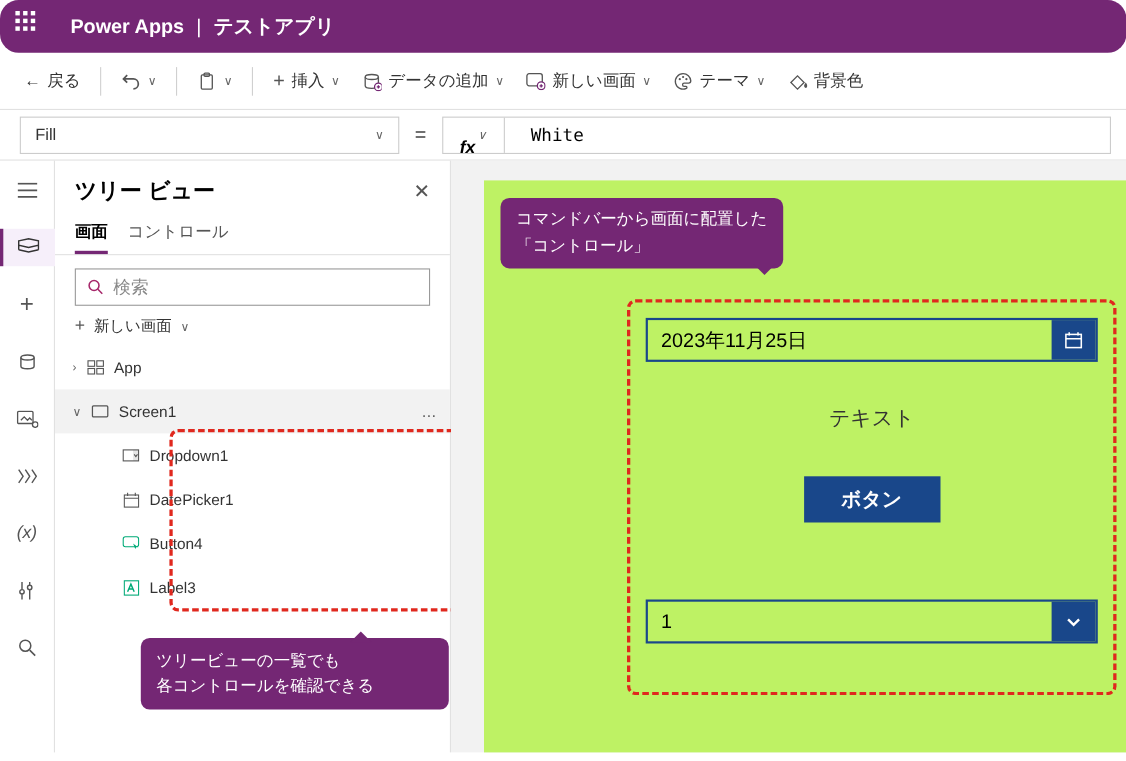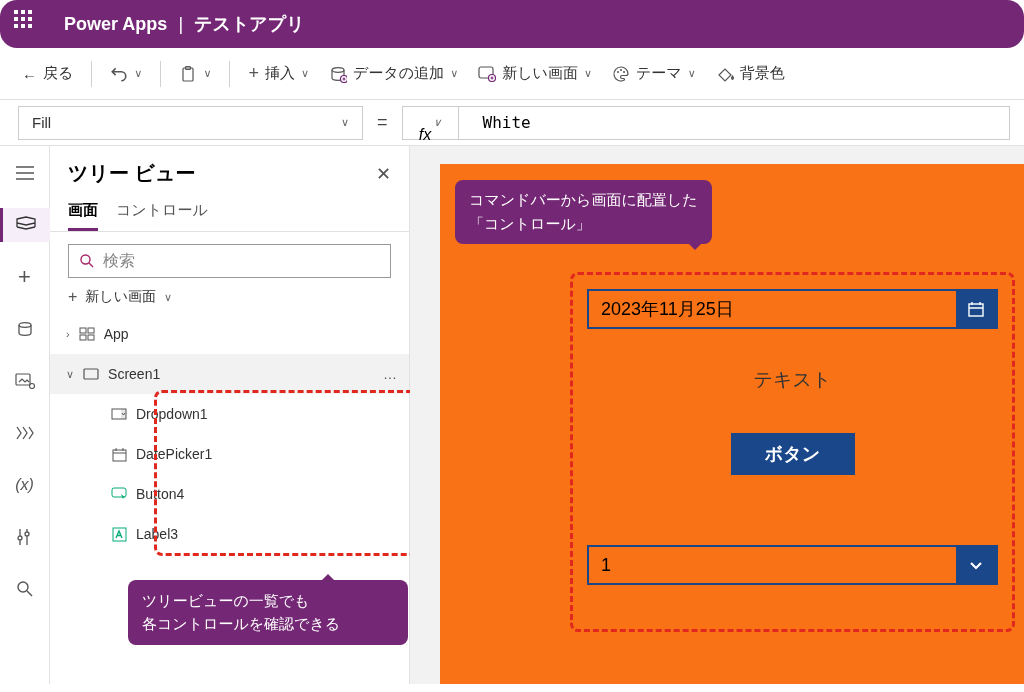--- a/index.html
+++ b/index.html
@@ -38,21 +38,21 @@
   .srch { margin: 12px 18px 0; height:34px; border:1px solid #999; display:flex; align-items:center; gap:8px; padding:0 10px; color:#888; }
   .newscr { margin: 10px 18px 8px; display:flex; align-items:center; gap:8px; color:#333; font-size:14px; cursor:pointer; }
   .trow { display:flex; align-items:center; height:40px; padding: 0 10px 0 16px; font-size:14px; color:#333; cursor:pointer; gap:8px; }
   .trow.child { padding-left: 60px; }
   .trow.screen1 { background:#f2f2f2; justify-content:space-between; }
   .trow .left { display:flex; align-items:center; gap:8px; }
   .dashbox { position:absolute; border:3px dashed #e0281e; border-radius:8px; pointer-events:none; }
   .callout { position:absolute; background:#742774; color:#fff; padding:10px 14px; font-size:15px; border-radius:8px; line-height:1.5; }
   .callout .tail { position:absolute; width:0; height:0; }
   .canvas { flex:1; background:#f2f2f2; padding:18px 0 0 0; position:relative; }
-  .canvas-inner { background:#f97316; margin: 0 0 0 30px; height:100%; position:relative; }
+  .canvas-inner { background:#bef264; margin: 0 0 0 30px; height:100%; position:relative; }
   .ctrl-area { position:absolute; left:130px; top:108px; width:445px; height:360px; border:3px dashed #e0281e; border-radius:8px; padding: 14px 14px; text-align: center; }
   .datep { display:flex; height:40px; border:2px solid #19478a; margin-bottom:38px; }
   .datep .dv { flex:1; display:flex; align-items:center; padding:0 12px; font-size:18px; }
   .datep .dicon { width:40px; background:#19478a; display:flex; align-items:center; justify-content:center; }
   .lbl { font-size:19px; color:#333; margin-bottom:40px; }
   .btnc { background:#19478a; color:#fff; font-size:18px; font-weight:700; display:inline-flex; align-items:center; justify-content:center; width:124px; height:42px; margin-bottom:70px; }
   .dd { display:flex; height:40px; border:2px solid #19478a; }
   .dd .dv { flex:1; display:flex; align-items:center; padding:0 12px; font-size:18px; }
   .dd .ddicon { width:40px; background:#19478a; display:flex; align-items:center; justify-content:center; color:#fff; }
   .callout2 { position:absolute; left:15px; top:16px; background:#742774; color:#fff; padding:8px 14px; border-radius:8px; font-size:15px; line-height:1.6; }
@@ -158,21 +158,21 @@
 </div>
 
 <div class="fxrow">
   <div class="propsel">
     <span>Fill</span>
     <span class="chev">∨</span>
   </div>
   <div class="eq">=</div>
   <div class="fxbox">
     <div class="fxlbl">
-        <span style="font-style:italic;font-weight:400;margin-top:24px;">fx</span>
+        <span style="font-style:italic;font-weight:700;margin-top:24px;">fx</span>
         <span class="chev">∨</span>
       </div>
     <div class="fxval">White</div>
   </div>
 </div>
 
 <div class="main">
 
   <div class="rail">
     <div class="ritem">

